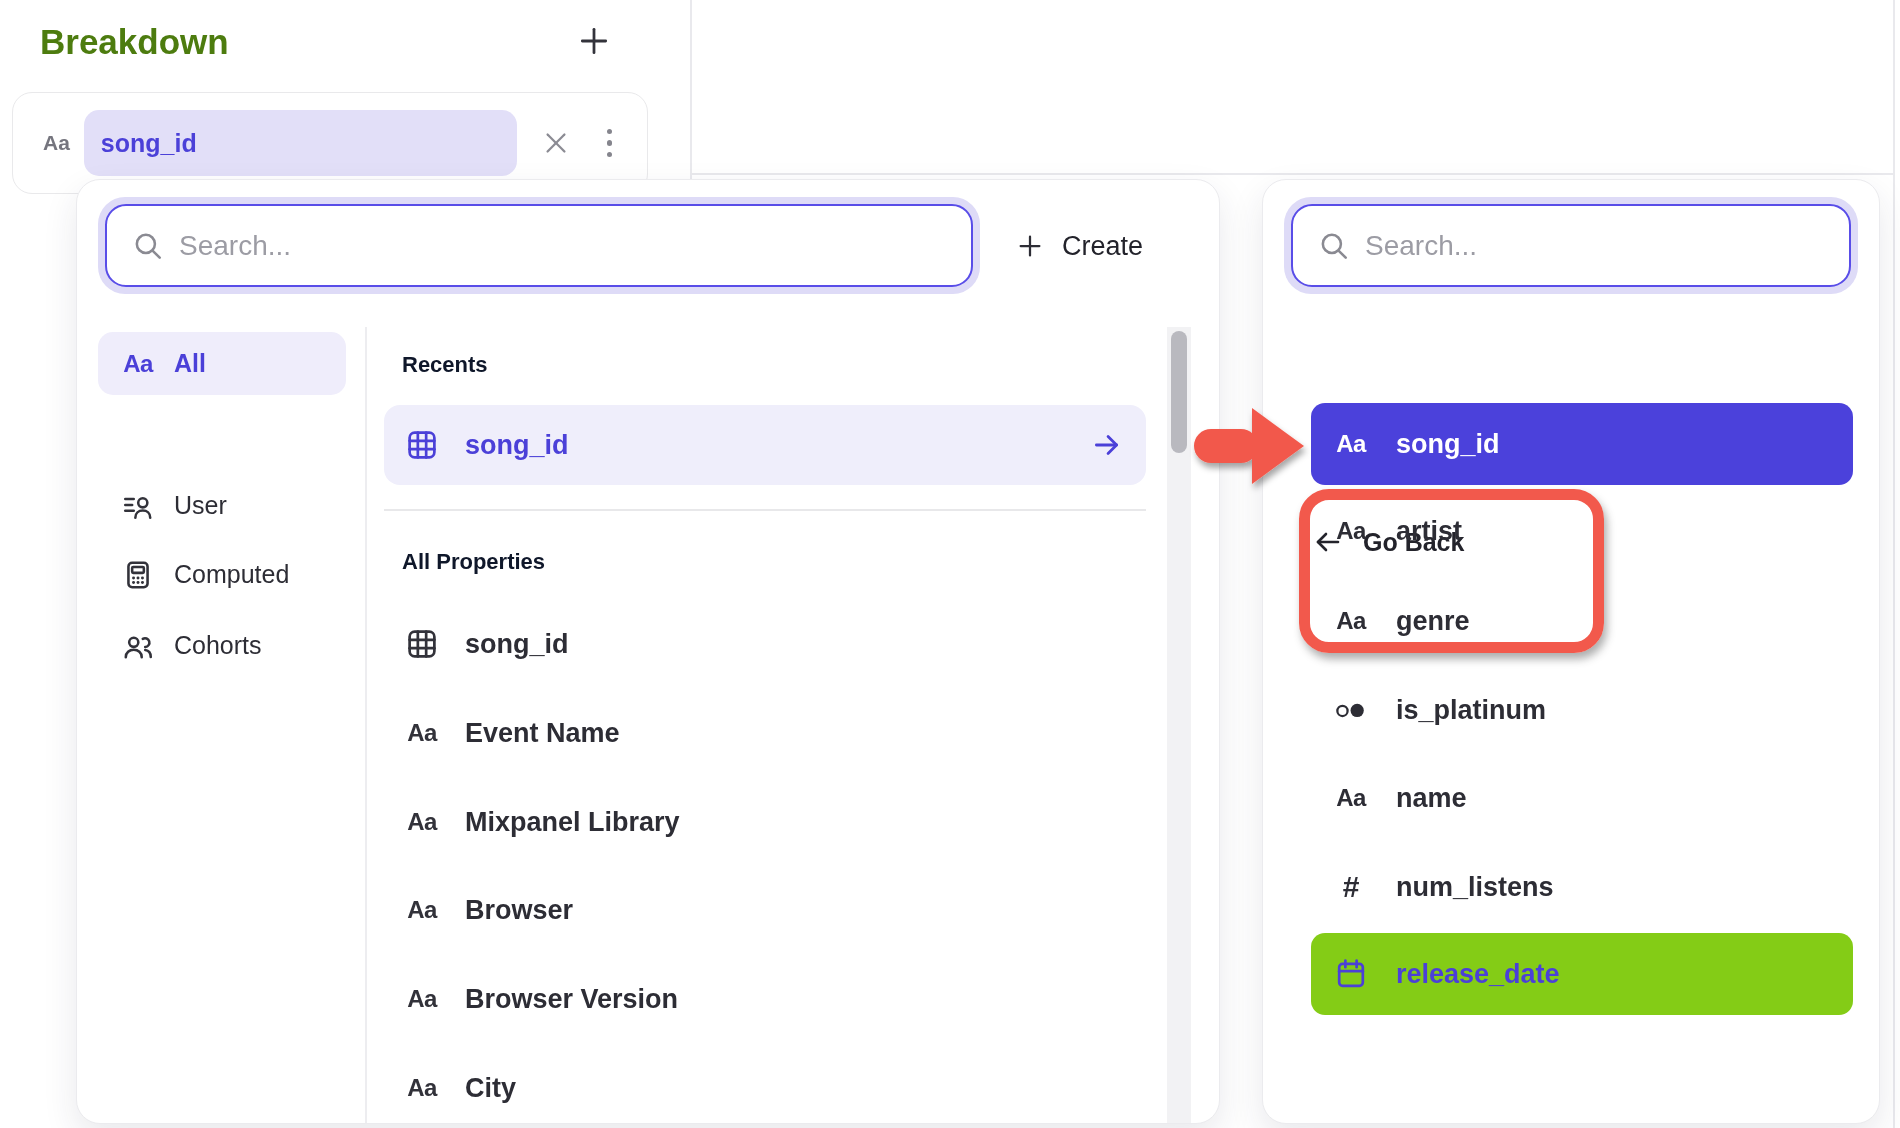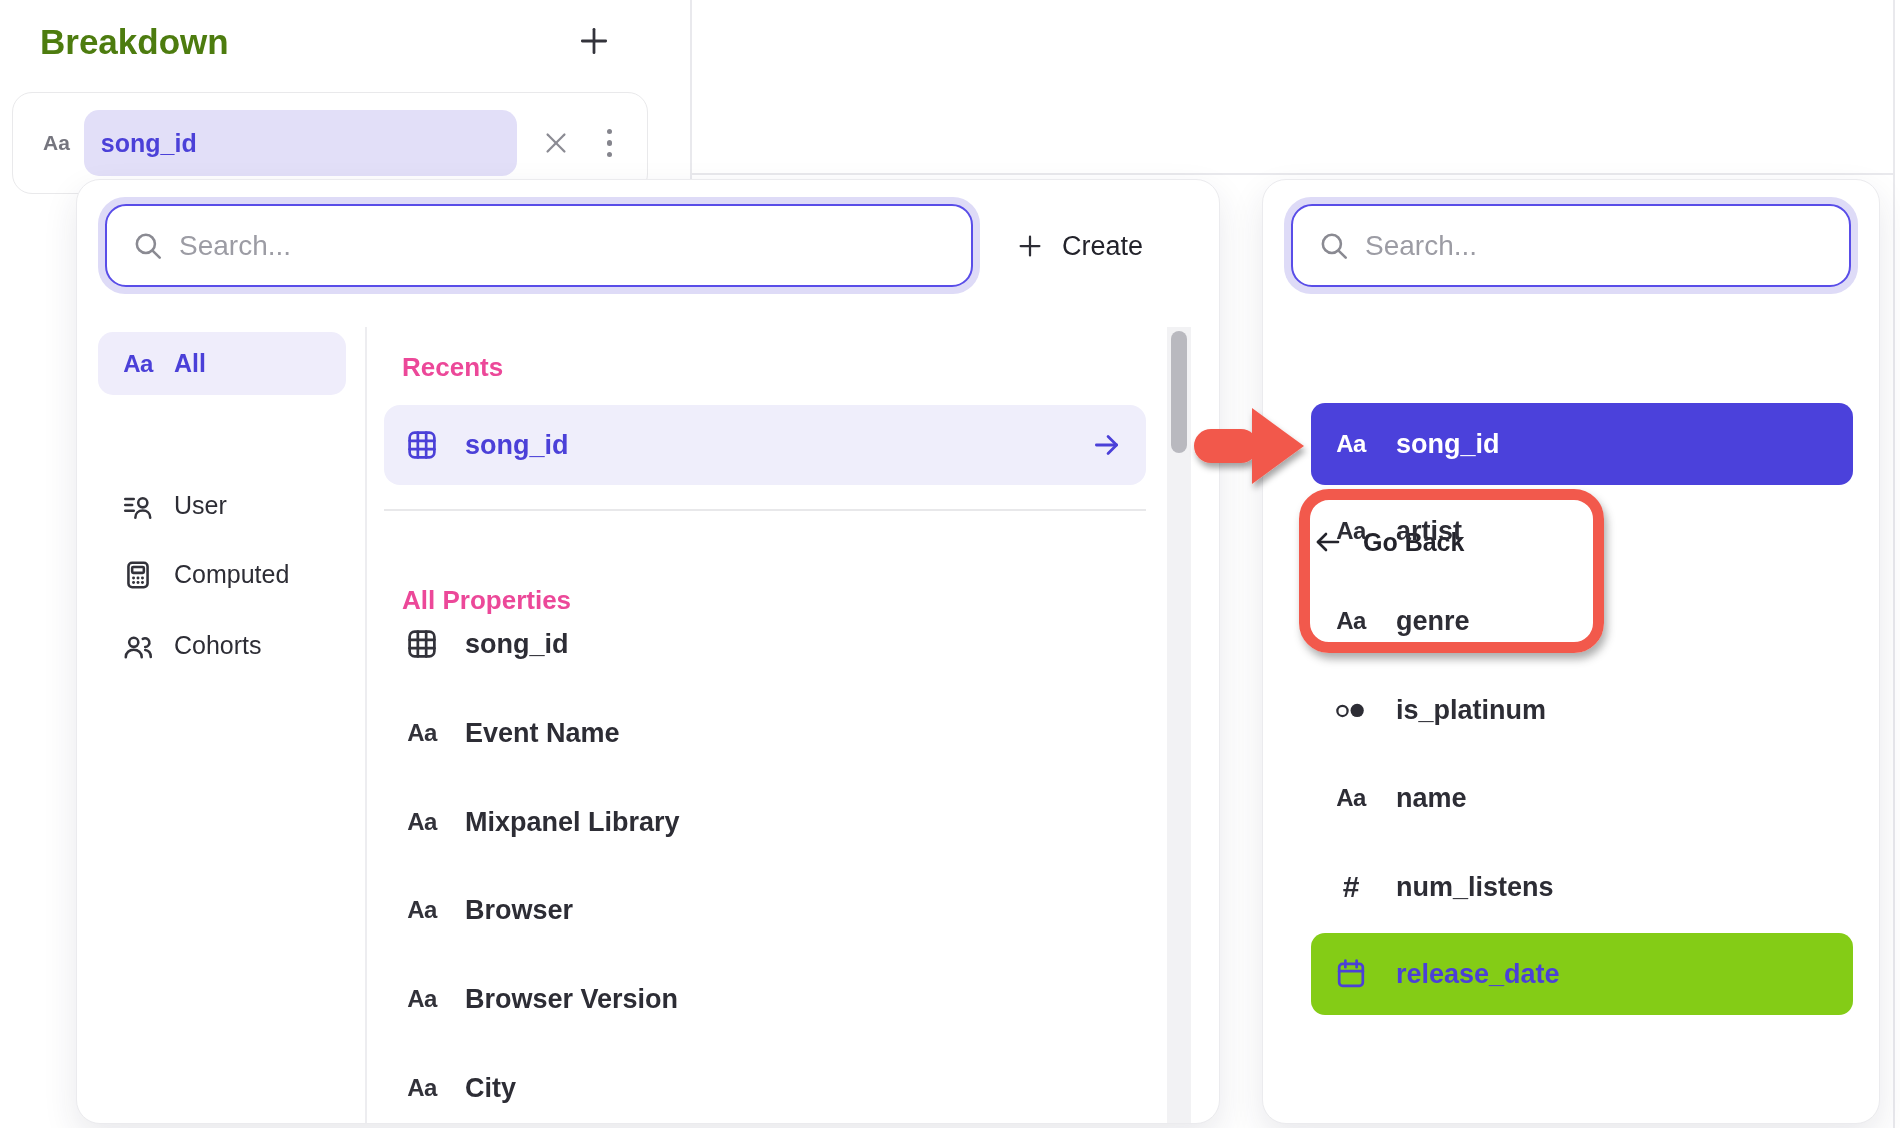--- a/index.html
+++ b/index.html
@@ -37,21 +37,21 @@
   .glyph-aa{font-size:24px;font-weight:700;letter-spacing:-.5px;}
   .glyph-hash{font-size:30px;font-weight:700;}
   
   .tab{position:absolute;left:21px;width:248px;height:63px;display:flex;align-items:center;gap:19px;
        padding-left:23px;box-sizing:border-box;border-radius:15px;cursor:pointer;font-size:25px;font-weight:500;color:#2d2d35;}
   .tab .ticn{width:34px;height:34px;color:#32323a;display:flex;align-items:center;justify-content:center;}
   .tab.sel{background:#efedfb;color:#4b40d8;font-weight:700;}
   .tab.sel .ticn{color:#4b40d8;}
   .vdivider{position:absolute;left:288px;top:147px;bottom:0;width:1.5px;background:#ededf0;}
   
-  .sec-h{position:absolute;left:325px;font-size:26px;font-weight:600;color:#ec4899;}
+  .sec-h{position:absolute;left:325px;font-size:22px;font-weight:600;color:#0f172a;}
   .prow{position:absolute;left:307px;width:762px;height:80px;display:flex;align-items:center;gap:25px;
         padding-left:20px;box-sizing:border-box;border-radius:16px;cursor:pointer;
         font-size:27px;font-weight:600;color:#2d2d35;}
   .prow .picn{width:36px;height:36px;color:#32323a;display:flex;align-items:center;justify-content:center;flex:none;}
   .prow.recent{background:#efeefb;color:#4b40d8;}
   .prow.recent .picn{color:#4b40d8;}
   .row-arrow{position:absolute;right:22px;top:50%;transform:translateY(-50%);width:34px;height:34px;color:#4b40d8;}
   .hdivider{position:absolute;left:307px;width:762px;height:1.5px;background:#e8e8ea;}
   
   .sb-track{position:absolute;left:1090px;top:147px;bottom:0;width:24px;background:#f2f2f4;}
@@ -183,21 +183,21 @@
     <span>song_id</span>
     <span class="row-arrow">
       <svg class="icn" viewBox="0 0 32 32" width="34" height="34" style="stroke-width:2.6;">
         <line x1="6" y1="16" x2="25" y2="16"></line>
           <polyline points="17,8 25,16 17,24"></polyline>
       </svg>
     </span>
   </div>
   <div class="hdivider" style="top:329px;"></div>
 
-  <div class="sec-h" style="top:369px;margin-top:36px;">All Properties</div>
+  <div class="sec-h" style="top:369px;">All Properties</div>
 
   <div class="prow" style="top:424px;">
     <span class="picn">
       <svg class="icn" viewBox="0 0 32 32" width="36" height="36">
         <rect x="5" y="5" width="22" height="22" rx="4.5"></rect>
         <line x1="12.3" y1="5" x2="12.3" y2="27"></line>
           <line x1="19.7" y1="5" x2="19.7" y2="27"></line>
         <line x1="5" y1="12.3" x2="27" y2="12.3"></line>
           <line x1="5" y1="19.7" x2="27" y2="19.7"></line>
       </svg>

